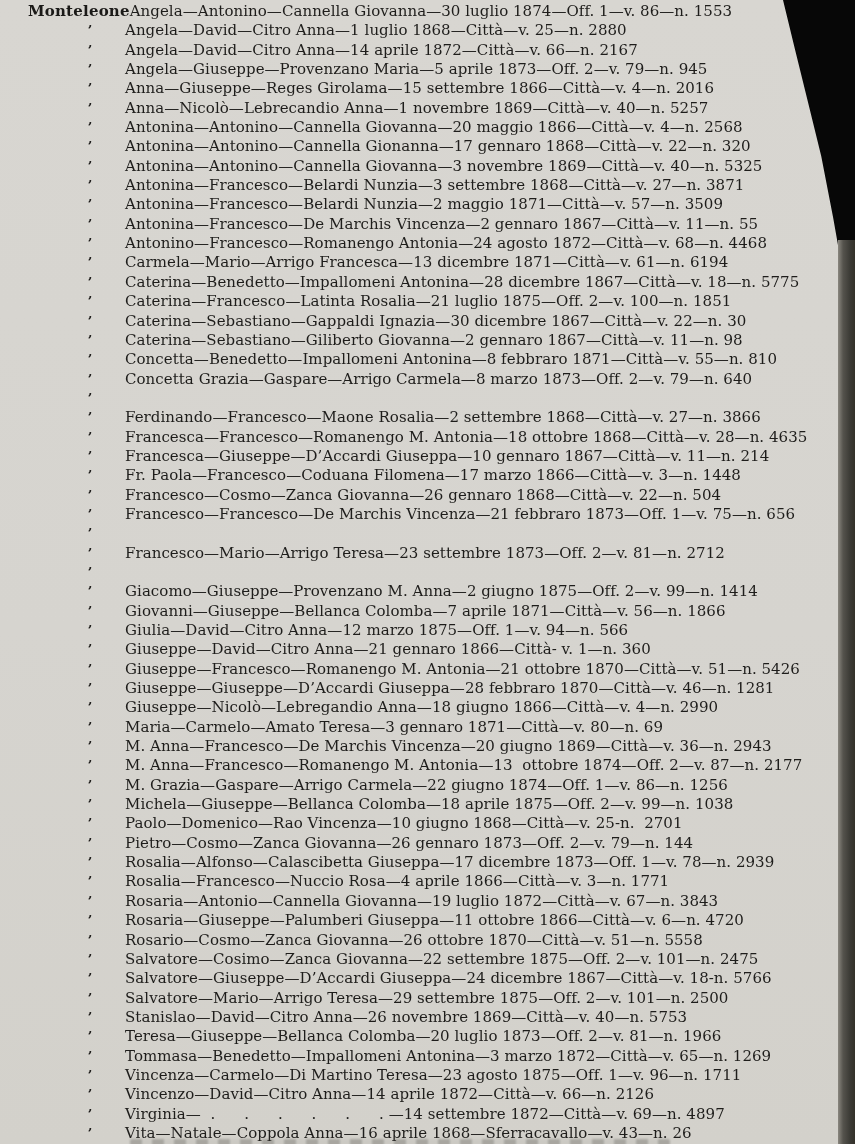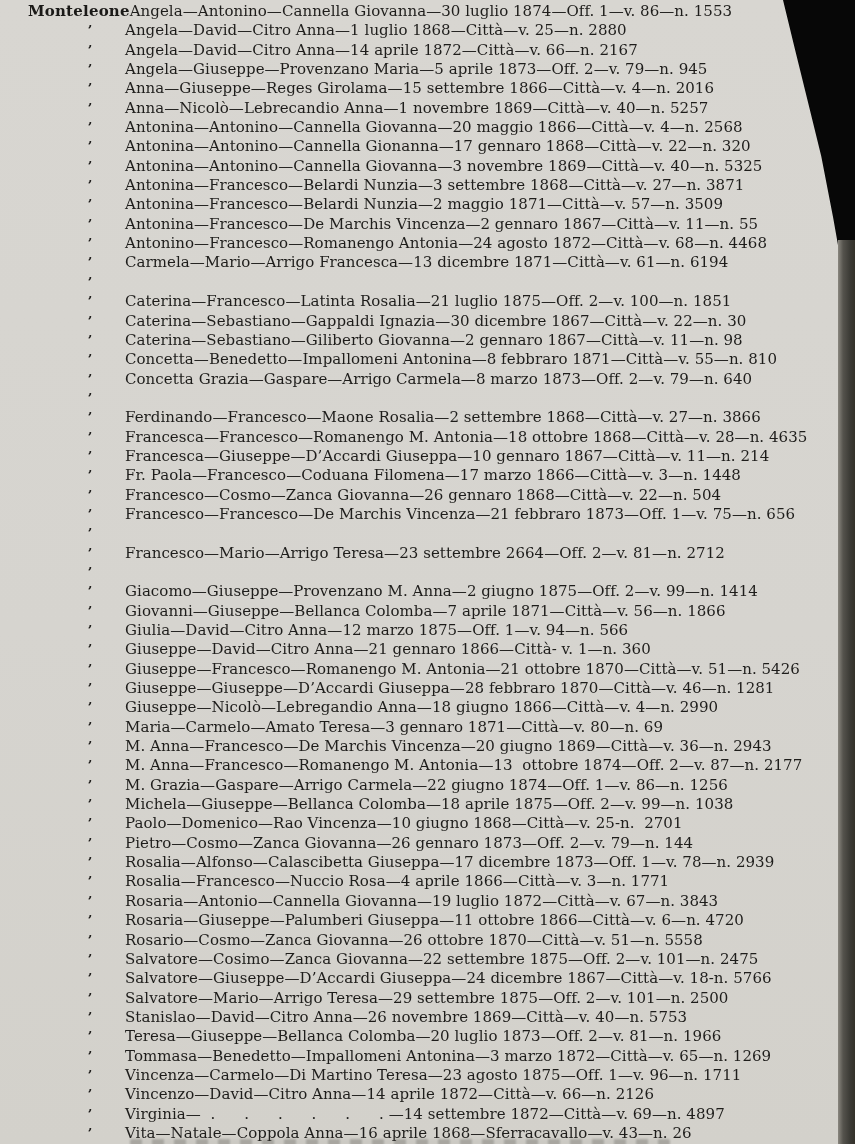--- a/index.html
+++ b/index.html
@@ -145,20 +145,21 @@
     <div class="entry">Antonino—Francesco—Romanengo Antonia—24 agosto 1872—Città—v. 68—n. 4468</div>
   </div>
 
   <div class="row">
     <div class="label">’</div>
     <div class="entry">Carmela—Mario—Arrigo Francesca—13 dicembre 1871—Città—v. 61—n. 6194</div>
   </div>
 
   <div class="row">
     <div class="label">’</div>
+    <div class="entry">Caterina—Benedetto—Impallomeni Antonina—28 dicembre 1867—Città—v. 18—n. 5775</div>
   </div>
 
   <div class="row">
     <div class="label">’</div>
     <div class="entry">Caterina—Francesco—Latinta Rosalia—21 luglio 1875—Off. 2—v. 100—n. 1851</div>
   </div>
 
   <div class="row">
     <div class="label">’</div>
     <div class="entry">Caterina—Sebastiano—Gappaldi Ignazia—30 dicembre 1867—Città—v. 22—n. 30</div>
@@ -212,21 +213,21 @@
     <div class="label">’</div>
     <div class="entry">Francesco—Francesco—De Marchis Vincenza—21 febbraro 1873—Off. 1—v. 75—n. 656</div>
   </div>
 
   <div class="row">
     <div class="label">’</div>
   </div>
 
   <div class="row">
     <div class="label">’</div>
-    <div class="entry">Francesco—Mario—Arrigo Teresa—23 settembre 2664—Off. 2—v. 81—n. 2712</div>
+    <div class="entry">Francesco—Mario—Arrigo Teresa—23 settembre 1873—Off. 2—v. 81—n. 2712</div>
   </div>
 
   <div class="row">
     <div class="label">’</div>
   </div>
 
   <div class="row">
     <div class="label">’</div>
     <div class="entry">Giacomo—Giuseppe—Provenzano M. Anna—2 giugno 1875—Off. 2—v. 99—n. 1414</div>
   </div>

